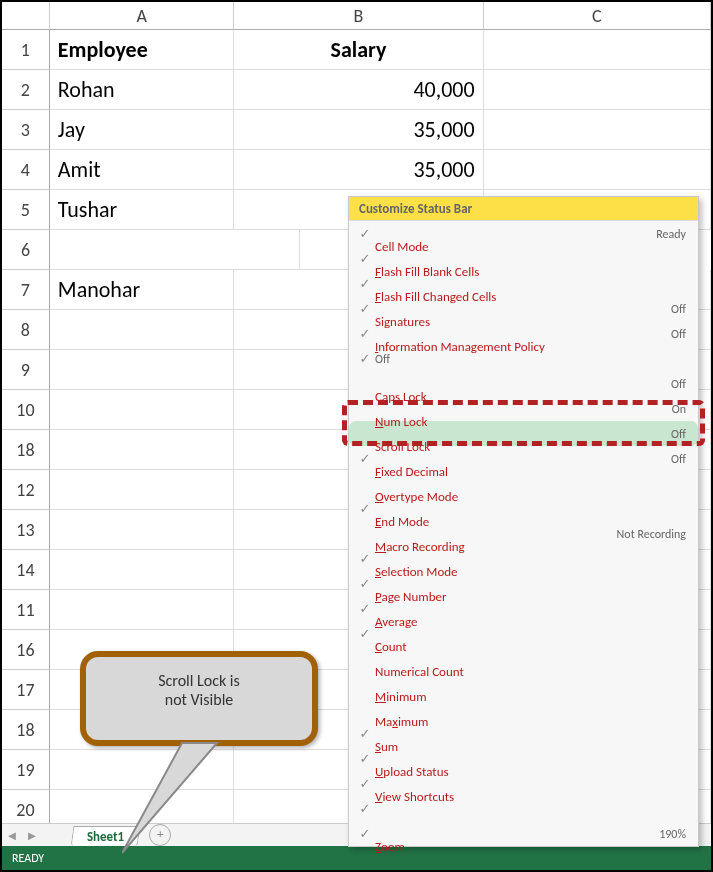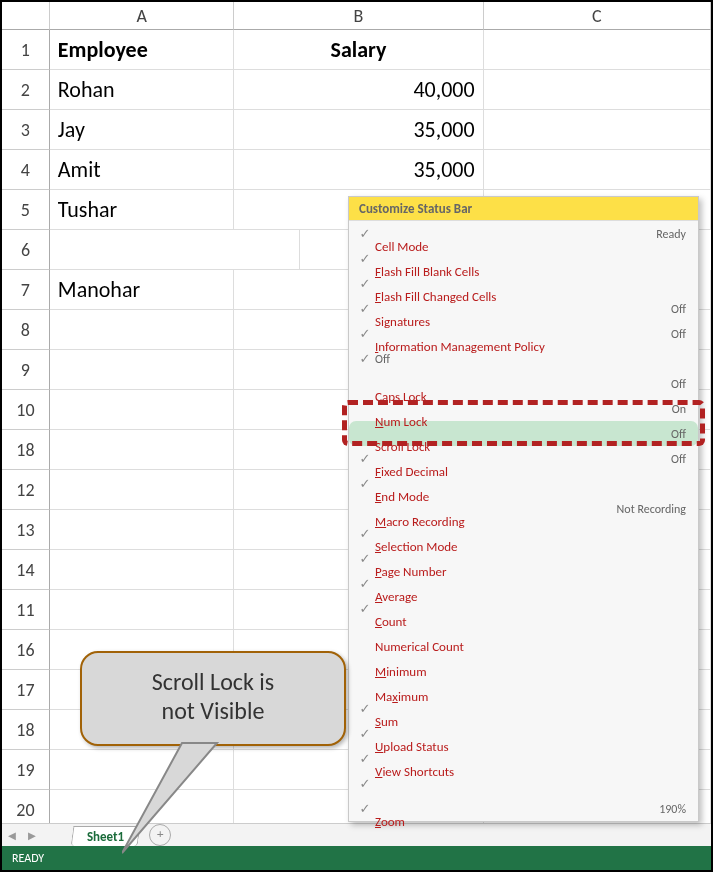--- a/index.html
+++ b/index.html
@@ -188,27 +188,27 @@
     border: 5px dashed #b22222;
     border-radius: 6px;
     pointer-events: none;
   }
 
   
   .callout {
     position: absolute;
     top: 649px;
     left: 78px;
-    width: 266px;
+    width: 238px;
     height: 95px;
     background: #d8d8d8;
-    border: 2px solid #a16207;
+    border: 6px solid #a16207;
     border-radius: 18px;
     text-align: center;
-    font-size: 24px;
+    font-size: 16px;
     color: #333;
     padding: 14px 10px;
     box-shadow: 2px 2px 4px rgba(0,0,0,0.3);
   }
   .callout-tail {
     position: absolute;
     top: 736px;
     left: 120px;
     width: 0; height: 0;
   }
@@ -403,20 +403,25 @@
       </div>
       <div class="menu-item highlight">
         <span class="menu-check"></span>
         <span class="menu-label">Scroll Lock</span>
         <span class="menu-status">Off</span>
       </div>
       <div class="menu-item">
         <span class="menu-check">✓</span>
         <span class="menu-label"><u>F</u>ixed Decimal</span>
         <span class="menu-status">Off</span>
+      </div>
+      <div class="menu-item">
+        <span class="menu-check"></span>
+        <span class="menu-label"><u>O</u>vertype Mode</span>
+        <span class="menu-status"></span>
       </div>
       <div class="menu-item">
         <span class="menu-check">✓</span>
         <span class="menu-label"><u>E</u>nd Mode</span>
         <span class="menu-status"></span>
       </div>
       <div class="menu-item">
         <span class="menu-check"></span>
         <span class="menu-label"><u>M</u>acro Recording</span>
         <span class="menu-status">Not Recording</span>

